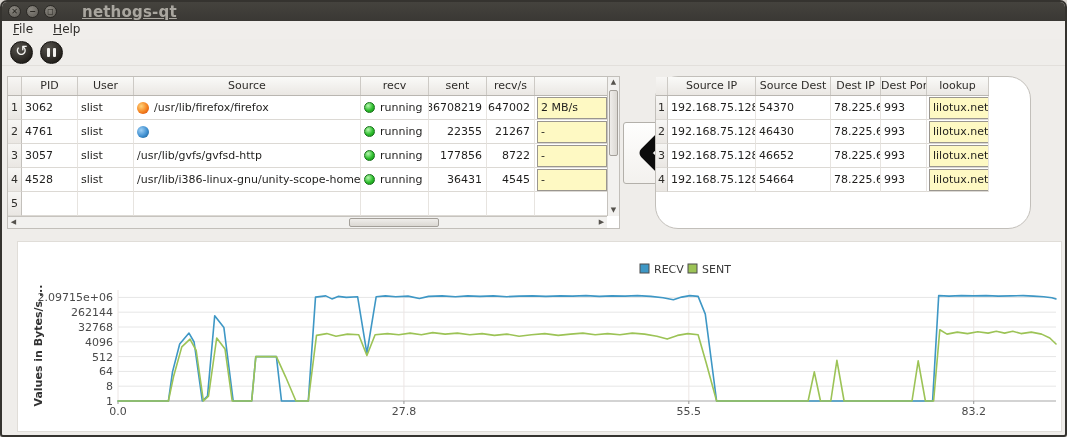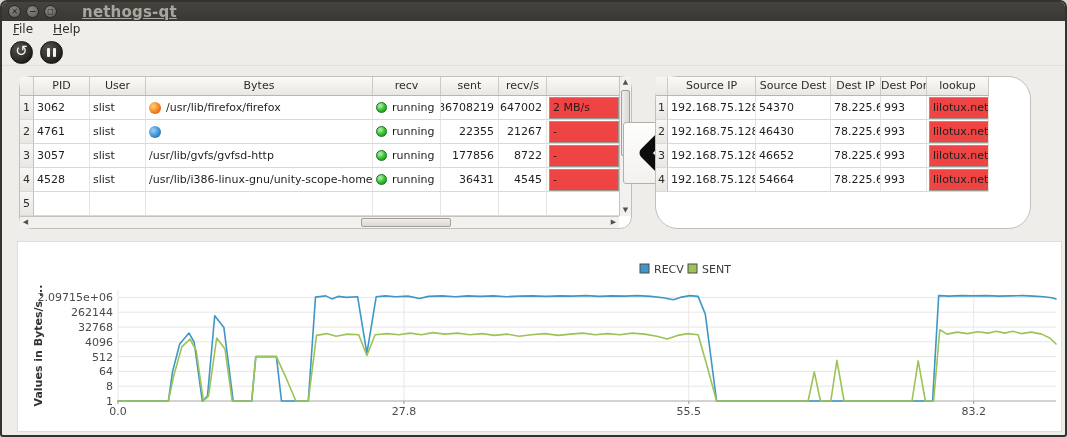--- a/index.html
+++ b/index.html
@@ -19,33 +19,33 @@
   .menuitem u{text-decoration:underline;}
   .toolbar{position:absolute;left:0;top:37px;width:100%;height:27px;display:flex;align-items:center;gap:7px;
     padding-left:8px;box-sizing:border-box;border-bottom:1px solid #e2dfdb;background:#efedea;}
   .toolbtn{width:23px;height:23px;border-radius:50%;background:radial-gradient(circle at 35% 30%,#56534d,#221f1b 75%);
     border:1px solid #14120f;box-sizing:border-box;display:flex;align-items:center;justify-content:center;color:#f3f2ef;}
   .toolbtn .restart{font-size:15px;line-height:15px;margin-top:-2px;}
   .pausebars{display:flex;gap:3px;}
   .pausebars i{display:block;width:3px;height:9px;background:#f3f2ef;border-radius:1px;}
   
   .panel{position:absolute;background:#ffffff;border:1px solid #c2bfba;box-sizing:border-box;}
-  .lefttable{left:17px;top:74px;width:613px;height:153px;border-radius:12px;}
+  .lefttable{left:5px;top:74px;width:613px;height:153px;}
   .righttable{left:653px;top:74px;width:376px;height:153px;border-radius:23px;}
   .thead{display:grid;height:18px;background:linear-gradient(#fafaf8,#eae7e3);border-bottom:1px solid #b9b6b1;}
   .thead .hc{font-size:11px;color:#2e2c29;text-align:center;line-height:17px;border-right:1px solid #cdcac5;
     overflow:hidden;white-space:nowrap;}
   .trow{display:grid;height:24px;}
   .cell{font-size:11px;color:#1f1e1c;display:flex;align-items:center;padding:0 3px;border-right:1px solid #e7e4e0;
     border-bottom:1px solid #dcd9d4;overflow:hidden;white-space:nowrap;box-sizing:border-box;}
   .cell.num{justify-content:flex-end;padding-right:4px;}
   .rowhdr{background:linear-gradient(#f7f6f4,#eae7e3);border-right:1px solid #c3c0bb;justify-content:center;
     font-size:11px;color:#2e2c29;}
   .framedcell{padding:0;}
-  .framedcell .inner{flex:1;height:20px;margin:1px 2px;border:1px solid #9a968f;background:#ef4444;
+  .framedcell .inner{flex:1;height:20px;margin:1px 2px;border:1px solid #9a968f;background:#fef9c3;
     display:flex;align-items:center;padding:0 3px;font-size:11px;}
   .appicon{width:12px;height:12px;border-radius:50%;margin-right:5px;flex:0 0 12px;}
   .ff{background:radial-gradient(circle at 35% 35%,#ffd27a,#f4821f 55%,#cf3c0b);}
   .tb{background:radial-gradient(circle at 35% 35%,#9fd0f5,#3f8fd0 55%,#17537f);}
   .ball{width:11px;height:11px;border-radius:50%;margin-right:5px;flex:0 0 11px;
     background:radial-gradient(circle at 35% 30%,#b8f7b0,#2fbf2f 55%,#0c8a0c);border:1px solid #17701a;box-sizing:border-box;}
   
   .vscroll{position:absolute;right:0;top:0;width:12px;height:139px;background:#f2f1ef;border-left:1px solid #c6c3be;box-sizing:border-box;}
   .hscroll{position:absolute;left:0;bottom:0;width:599px;height:12px;background:#f2f1ef;border-top:1px solid #c6c3be;box-sizing:border-box;}
   .sbtn{position:absolute;font-size:7px;color:#55524d;width:11px;height:11px;text-align:center;line-height:11px;}
@@ -90,21 +90,21 @@
           <i></i>
         </span>
     </div>
   </div>
 
   <div class="panel lefttable">
     <div class="thead" id="ltHead" style="grid-template-columns: 14px 56px 56px 227px 68px 58px 48px 75px; width: 602px;">
         <div class="hc rowhdr"></div>
         <div class="hc">PID</div>
         <div class="hc">User</div>
-        <div class="hc">Bytes</div>
+        <div class="hc">Source</div>
         <div class="hc">recv</div>
         <div class="hc">sent</div>
         <div class="hc">recv/s</div>
       </div>
     <div id="ltBody">
         <div class="trow" style="grid-template-columns: 14px 56px 56px 227px 68px 58px 48px 75px; width: 602px;">
           <div class="cell rowhdr">1</div>
           <div class="cell">3062</div>
           <div class="cell">slist</div>
           <div class="cell">

